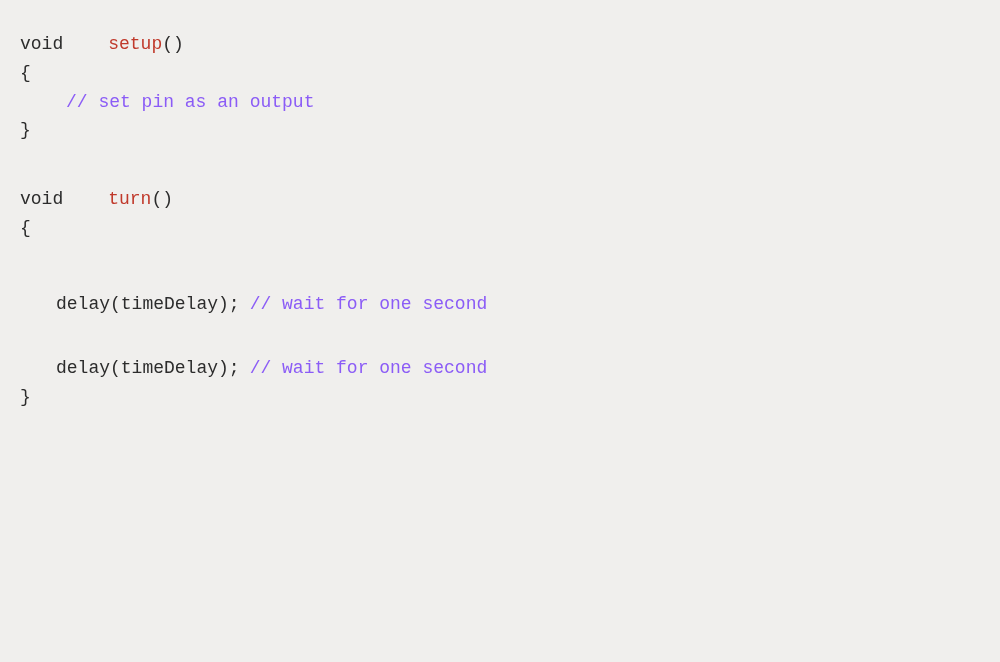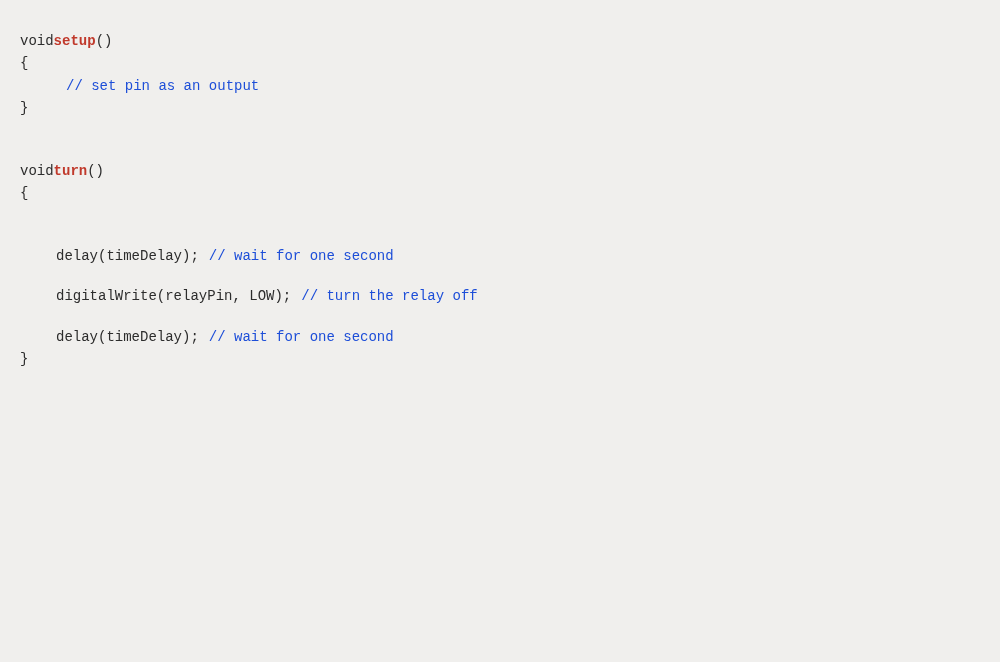--- a/index.html
+++ b/index.html
@@ -14,21 +14,21 @@
       background-color: #f0efed;
       font-family: 'Courier New', Courier, monospace;
       overflow: hidden;
     }
 
     .code-container {
       width: 1000px;
       height: 662px;
       background-color: #f0efed;
       padding: 30px 20px 30px 20px;
-      font-size: 14px;
+      font-size: 18px;
       line-height: 1.6;
     }
 
     .code-block {
       display: flex;
       flex-direction: column;
     }
 
     .code-line {
       display: flex;
@@ -36,38 +36,39 @@
       min-height: 1.6em;
     }
 
     .kw-normal {
       color: #2c2c2c;
       font-weight: normal;
     }
 
     .kw-bold-red {
       color: #c0392b;
-      font-weight: bold;
+      font-weight: normal;
+      padding-left: 45px;
     }
 
     .punctuation {
       color: #2c2c2c;
     }
 
     .code-text {
       color: #2c2c2c;
     }
 
     .indent {
       display: inline-block;
       width: 36px;
     }
 
     .comment {
-      color: #1d4ed8;
+      color: #8b5cf6;
       margin-left: 10px;
     }
 
     .section-gap {
       height: 40px;
     }
 
     .line-gap {
       height: 18px;
     }
@@ -119,25 +120,20 @@
     <div class="line-gap"></div>
 
     <div class="code-line">
       <span class="indent"></span>
       <span class="code-text">delay(timeDelay);</span>
       <span class="comment">// wait for one second</span>
     </div>
 
     <div class="line-gap"></div>
 
-    <div class="code-line">
-      <span class="indent"></span>
-      <span class="code-text">digitalWrite(relayPin, LOW);</span>
-      <span class="comment">// turn the relay off</span>
-    </div>
 
     <div class="line-gap"></div>
 
     <div class="code-line">
       <span class="indent"></span>
       <span class="code-text">delay(timeDelay);</span>
       <span class="comment">// wait for one second</span>
     </div>
 
     <div class="code-line">

